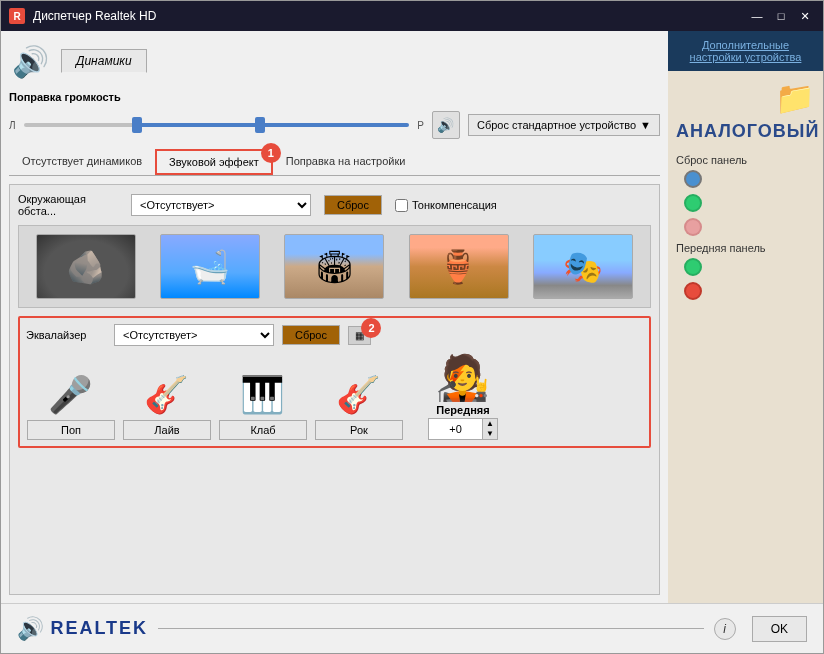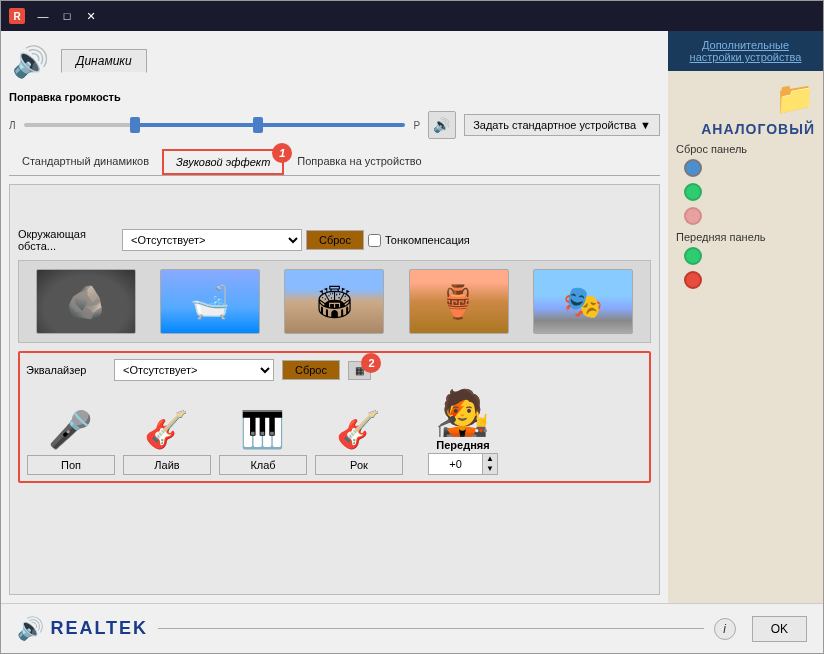--- a/index.html
+++ b/index.html
@@ -181,38 +181,36 @@
       cursor: pointer;
       border: 1px solid transparent;
       border-bottom: none;
       background: transparent;
       color: #333;
     }
     .tab.highlighted {
       border: 2px solid #e74c3c;
       color: #000;
       background: #f0f0f0;
-      font-style: italic;
     }
 
     .effects-panel {
       background: #e8e8e8;
       border: 1px solid #bbb;
       flex: 1;
       padding: 8px;
       display: flex;
       flex-direction: column;
       gap: 8px;
     }
 
     .env-row {
       display: flex;
       align-items: center;
-      gap: 4px;
-      margin-top: 35px;
+      gap: 13px;
     }
     .env-label {
       font-size: 11px;
       width: 100px;
     }
     .env-select {
       width: 180px;
       padding: 3px 4px;
       font-size: 11px;
       border: 1px solid #aaa;
@@ -372,25 +370,25 @@
       text-align: center;
     }
     .analog-section {
       background: #e8e0d0;
       flex: 1;
       padding: 8px;
       display: flex;
       flex-direction: column;
     }
     .analog-title {
-      font-size: 14px;
+      font-size: 18px;
       font-weight: bold;
       color: #2a4a8a;
       letter-spacing: 1px;
-      margin-bottom: 0;
+      margin-bottom: 6px;
       text-align: right;
     }
     .panel-label {
       font-size: 11px;
       color: #333;
       margin: 6px 0 4px;
     }
     .connector-dots {
       display: flex;
       flex-direction: column;
@@ -505,20 +503,21 @@
     .scene-egypt { background: linear-gradient(180deg, #fa8 20%, #c84 50%, #a72 100%); }
     .scene-opera { background: linear-gradient(180deg, #8cf 40%, #8af 60%, #888 80%, #aaa 100%); }
   </style>
 </head>
 <body>
 
 <div class="window">
 
   <div class="title-bar">
     <div class="title-bar-icon">R</div>
+    <span class="title-bar-text">Диспетчер Realtek HD</span>
     <div class="title-bar-controls">
       <button class="title-btn">—</button>
       <button class="title-btn">□</button>
       <button class="title-btn close">✕</button>
     </div>
   </div>
 
   <div class="main-content">
 
     <div class="left-panel">
@@ -537,35 +536,35 @@
         <span class="volume-channel">Л</span>
         <div class="volume-slider-container">
           <div class="slider-track">
             <div class="slider-thumb"></div>
             <div class="slider-thumb2"></div>
           </div>
         </div>
         <span class="volume-channel">Р</span>
         <div class="speaker-btn">🔊</div>
         <button class="set-default-btn">
-          <span>Задать стандартное устройства</span>
+          <span>Сброс стандартное устройство</span>
           <span>▼</span>
         </button>
       </div>
 
       <div class="tabs-bar">
         <div class="tab">
-          <span>Стандартный динамиков</span>
+          <span>Отсутствует динамиков</span>
         </div>
         <div class="tab highlighted tab-highlighted-container" style="position:relative;">
           <span>Звуковой эффект</span>
           <span class="badge badge1">1</span>
         </div>
         <div class="tab">
-          <span>Поправка на устройство</span>
+          <span>Поправка на настройки</span>
         </div>
       </div>
 
       <div class="effects-panel">
 
         <div class="env-row">
           <span class="env-label">Окружающая обста...</span>
           <select class="env-select">
             <option>&lt;Отсутствует&gt;</option>
           </select>

